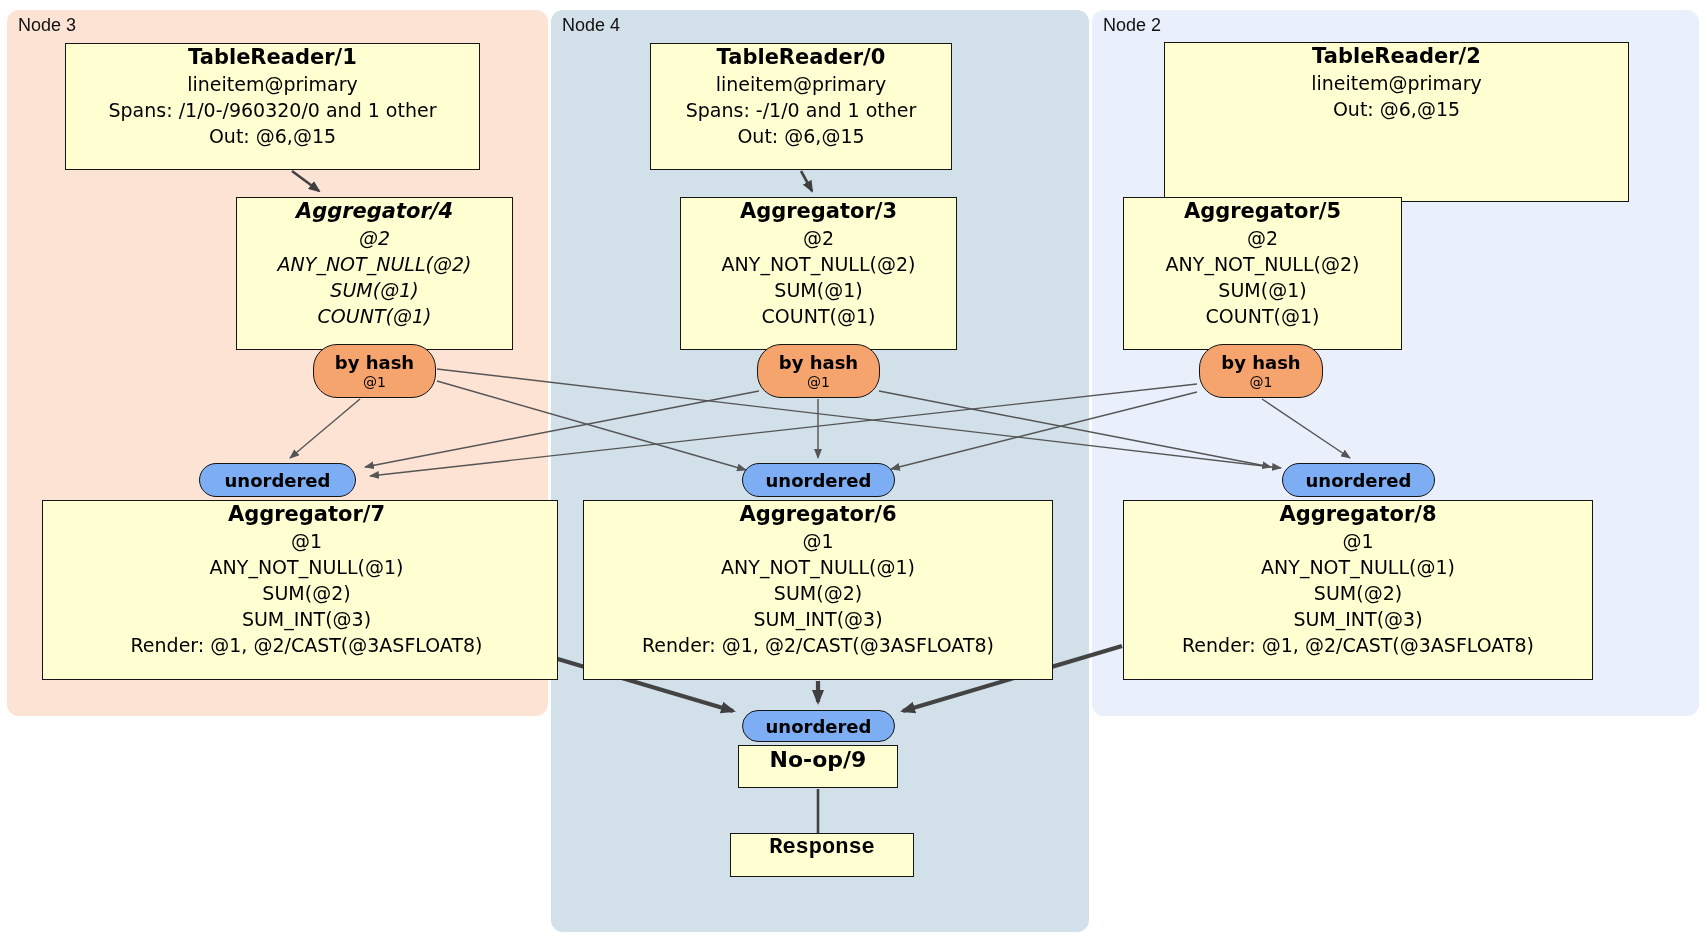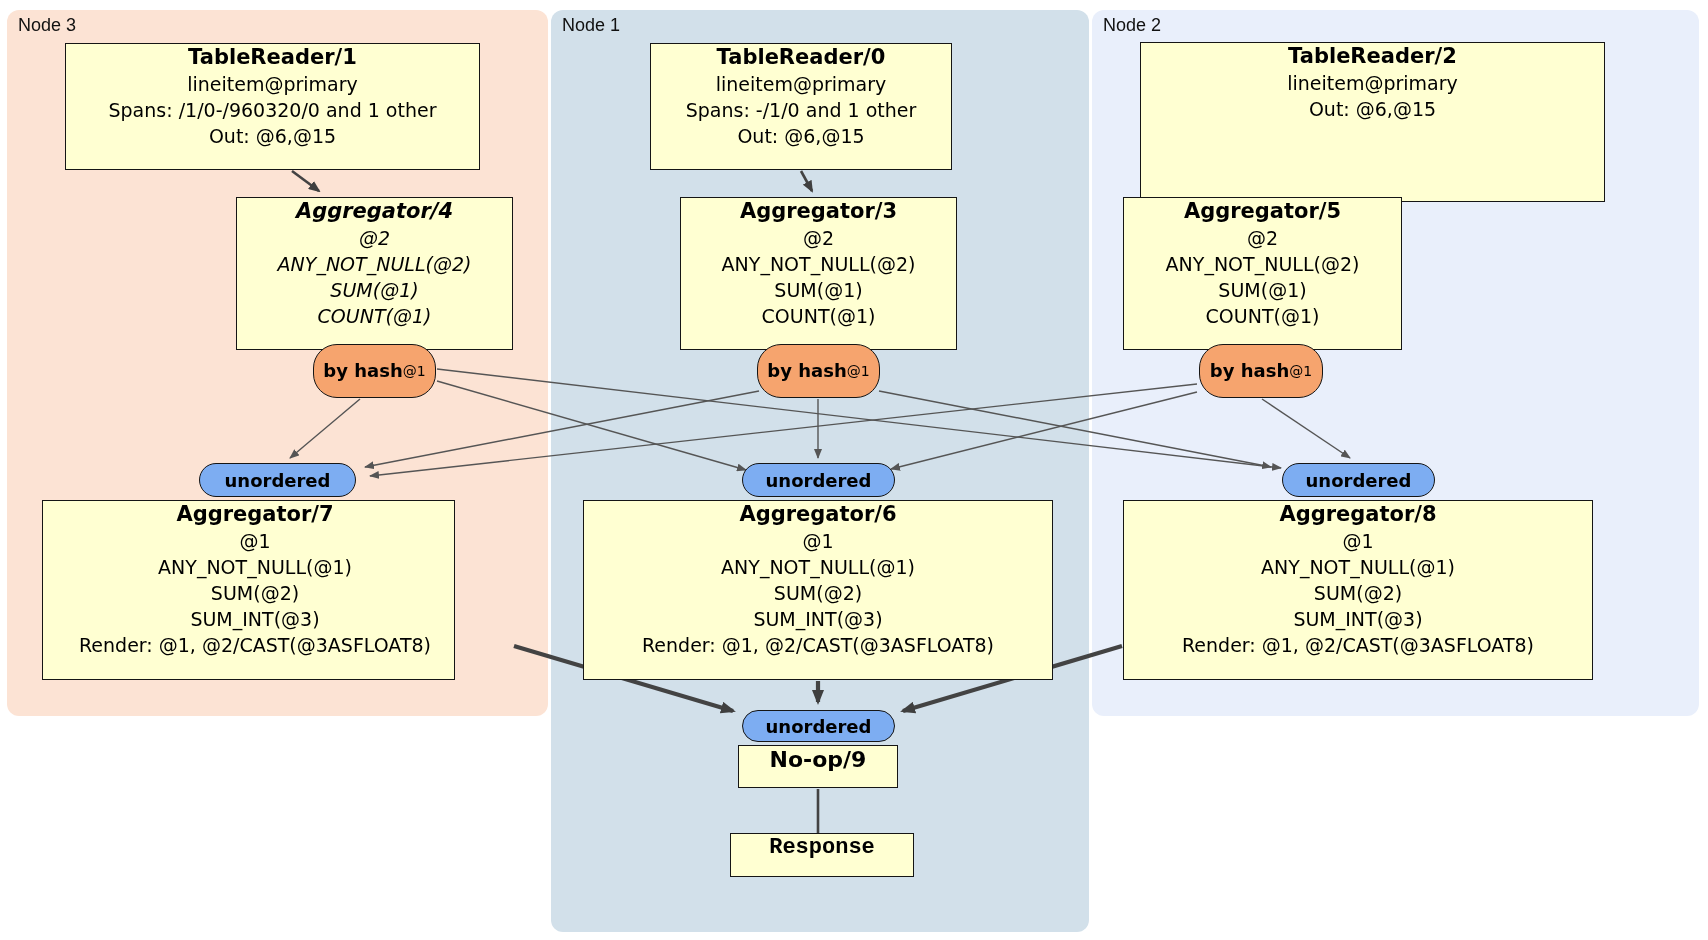--- a/index.html
+++ b/index.html
@@ -12,32 +12,32 @@
   .region-label{position:absolute;left:11px;top:5px;font-size:18px;
                 font-family:"Liberation Sans",sans-serif;color:#111;}
   #edges{position:absolute;left:0;top:0;z-index:1;}
   .nbox{position:absolute;background:#ffffd2;border:1.6px solid #151515;border-radius:0;
         display:flex;flex-direction:column;justify-content:flex-start;align-items:center;
         text-align:center;z-index:2;box-sizing:border-box;}
   .nbox .title{font-size:21px;font-weight:bold;line-height:27px;white-space:nowrap;}
   .nbox .line{font-size:19px;line-height:26px;white-space:nowrap;}
   #tr1{left:65px;top:43px;width:415px;height:127px;}
   #tr0{left:650px;top:43px;width:302px;height:127px;}
-  #tr2{left:1140px;top:42px;width:465px;height:160px;}
+  #tr2{left:1164px;top:42px;width:465px;height:160px;}
   #agg4{left:236px;top:197px;width:277px;height:153px;font-style:italic;}
   #agg3{left:680px;top:197px;width:277px;height:153px;}
   #agg5{left:1123px;top:197px;width:279px;height:153px;}
-  #agg7{left:42px;top:500px;width:413px;height:180px;padding-left:13px;}
+  #agg7{left:42px;top:500px;width:516px;height:180px;padding-left:13px;}
   #agg6{left:583px;top:500px;width:470px;height:180px;}
   #agg8{left:1123px;top:500px;width:470px;height:180px;}
   #noop{left:738px;top:745px;width:160px;height:43px;}
   #response{left:730px;top:833px;width:184px;height:44px;font-family:Liberation Mono, monospace;}
   #noop .title,#response .title{font-size:22px;}
   .router{position:absolute;background:#f6a46e;border:1.6px solid #151515;border-radius:24px;
-          display:flex;flex-direction:row;justify-content:center;align-items:center;
+          display:flex;flex-direction:column;justify-content:center;align-items:center;
           z-index:3;box-sizing:border-box;}
   .router .r-label{font-size:18px;font-weight:bold;line-height:22px;}
   .router .r-detail{font-size:14px;line-height:17px;}
   #hash4{left:313px;top:344px;width:123px;height:54px;}
   #hash3{left:757px;top:344px;width:123px;height:54px;}
   #hash5{left:1199px;top:344px;width:124px;height:54px;}
   .sync{position:absolute;background:#7dadf2;border:1.6px solid #151515;border-radius:17px;
         display:flex;justify-content:center;align-items:center;font-size:18px;font-weight:bold;
         z-index:3;box-sizing:border-box;}
   #sync7{left:199px;top:463px;width:157px;height:34px;}
@@ -50,21 +50,21 @@
 </style>
 </head>
 <body>
 
 <div id="canvas">
 
   <div class="region" id="region-node3">
     <div class="region-label">Node 3</div>
   </div>
   <div class="region" id="region-node1">
-    <div class="region-label">Node 1</div>
+    <div class="region-label">Node 4</div>
   </div>
   <div class="region" id="region-node2">
     <div class="region-label">Node 2</div>
   </div>
 
   <svg id="edges" width="1708" height="940">
     <defs>
       <marker id="ah-s" viewBox="0 0 10 8" refX="9" refY="4" markerWidth="10" markerHeight="8" orient="auto" markerUnits="userSpaceOnUse">
         <path d="M0,0 L10,4 L0,8 z" fill="#555555"></path>
       </marker>

